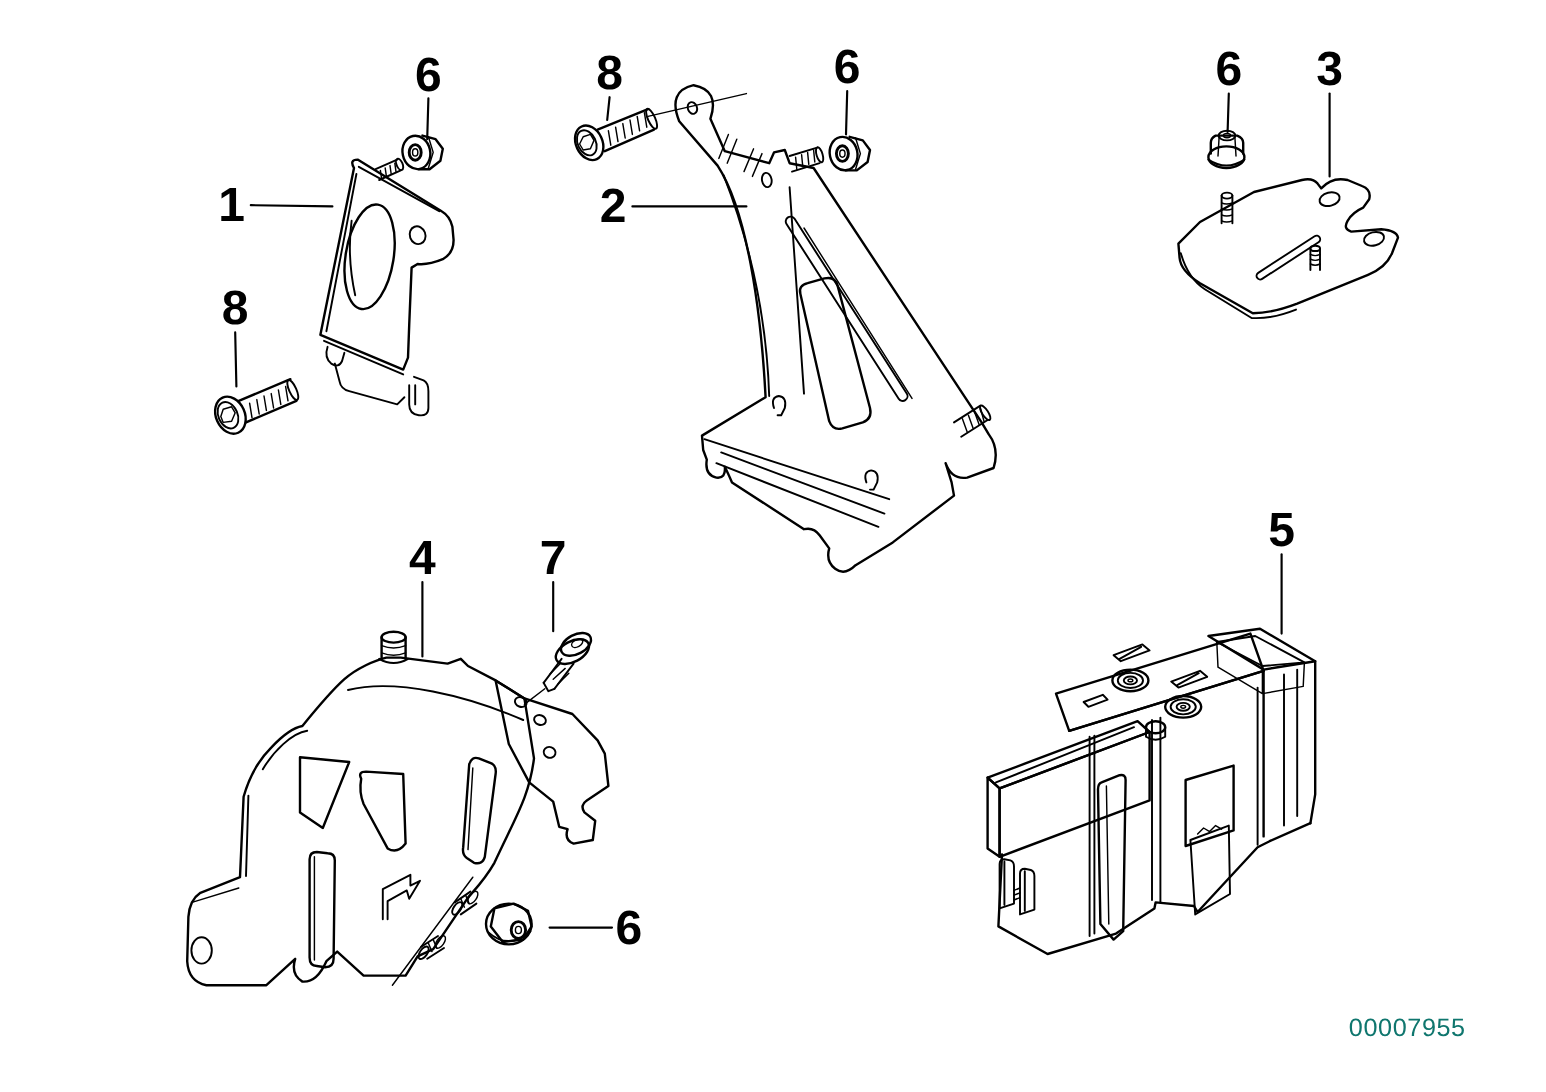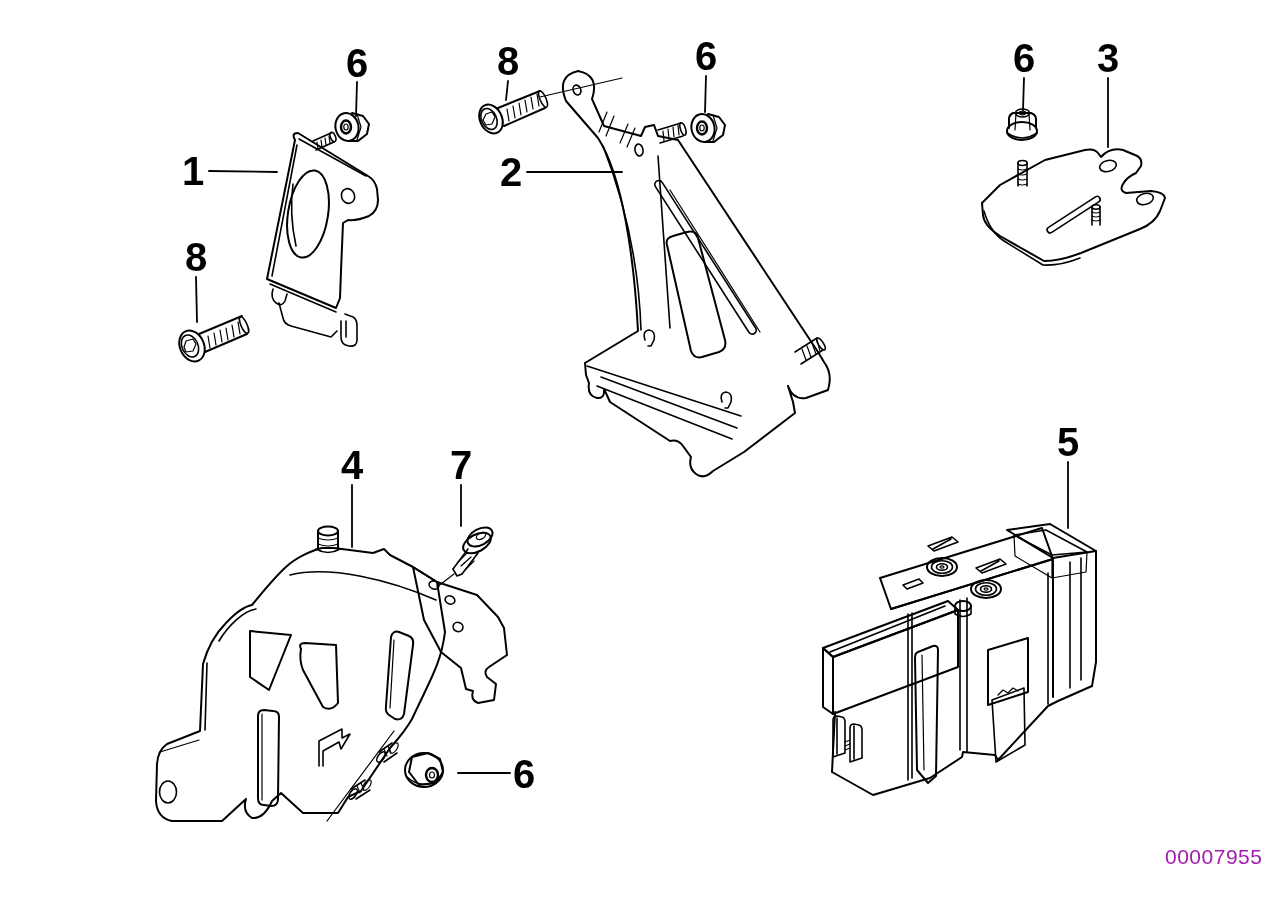--- a/index.html
+++ b/index.html
@@ -8,23 +8,23 @@
     font-family:"Liberation Sans", sans-serif;overflow:hidden;
   }
   #lineart{position:absolute;left:0;top:0;}
   .callout{
     position:absolute;transform:translate(-50%,-50%);
     font-family:"Liberation Sans", sans-serif;
     font-weight:700;font-size:40px;color:#000;line-height:1;
     cursor:pointer;user-select:none;
   }
   .diagram-number{
-    position:absolute;left:1165px;top:845px;
+    position:absolute;left:1124px;top:845px;
     font-family:"Liberation Sans", sans-serif;
-    font-size:21px;letter-spacing:.5px;color:#a21caf;
+    font-size:21px;letter-spacing:.5px;color:#0f766e;
   }
   svg *{vector-effect:non-scaling-stroke;}
   .ln{fill:none;stroke:#000;stroke-width:2;stroke-linecap:round;stroke-linejoin:round;}
   .md{fill:none;stroke:#000;stroke-width:1.6;stroke-linecap:round;stroke-linejoin:round;}
   .tn{fill:none;stroke:#000;stroke-width:1.2;stroke-linecap:round;stroke-linejoin:round;}
   .ldr{fill:none;stroke:#000;stroke-width:1.8;stroke-linecap:round;}
   .hole{fill:none;stroke:#000;stroke-width:2.4;}
 </style>
 </head>
 <body>

